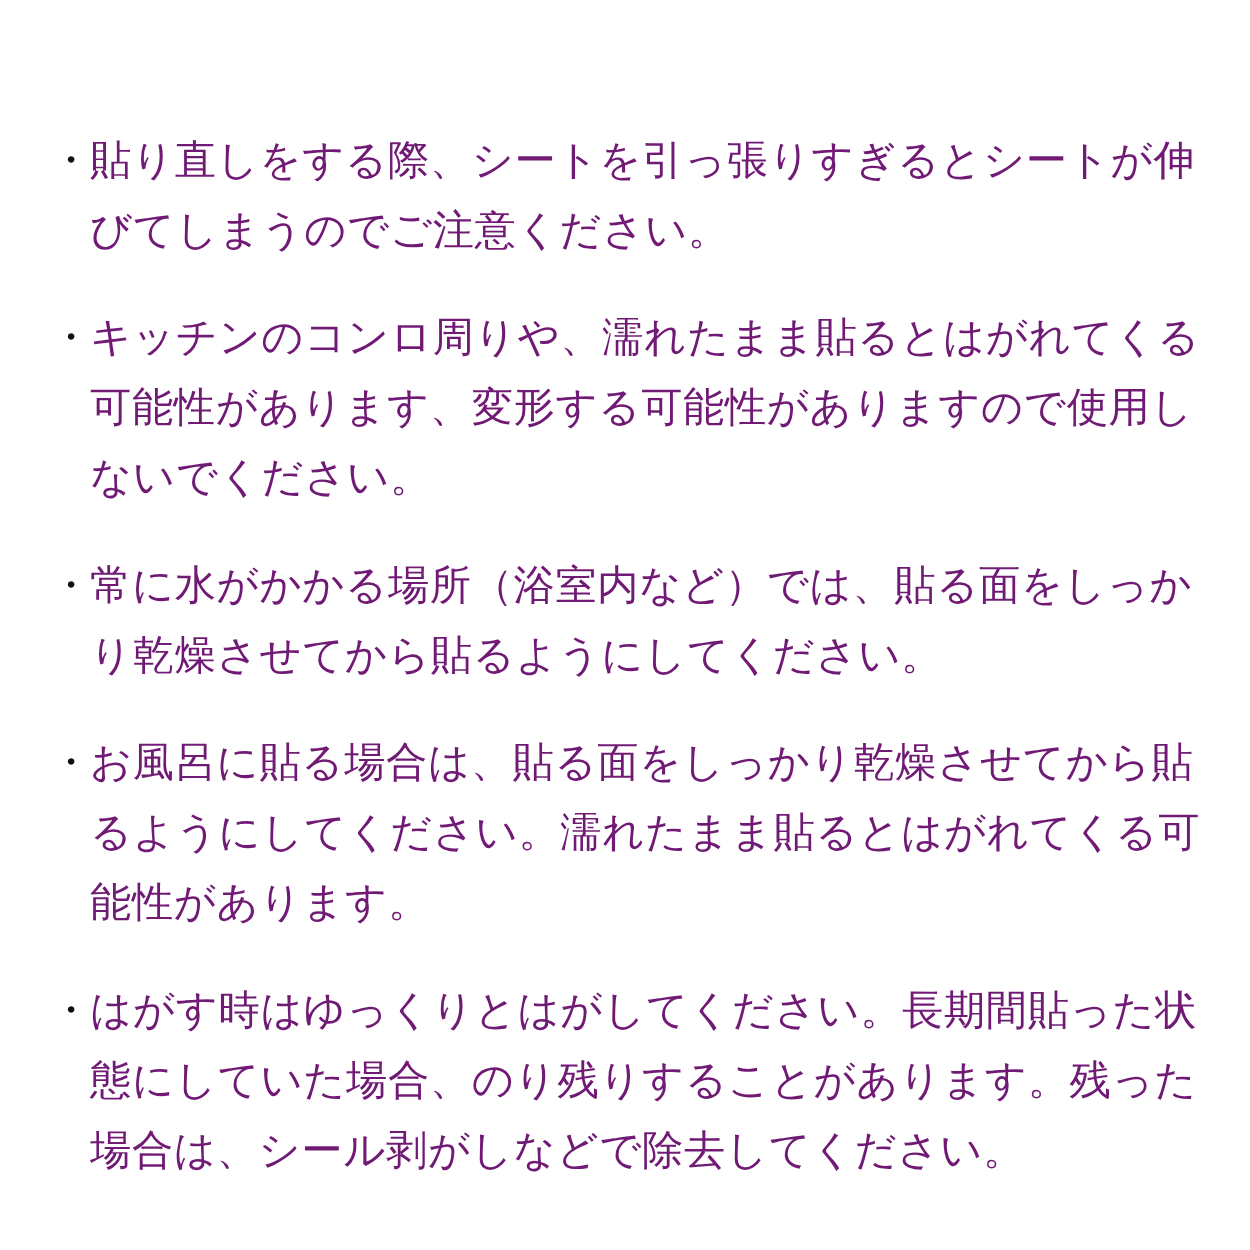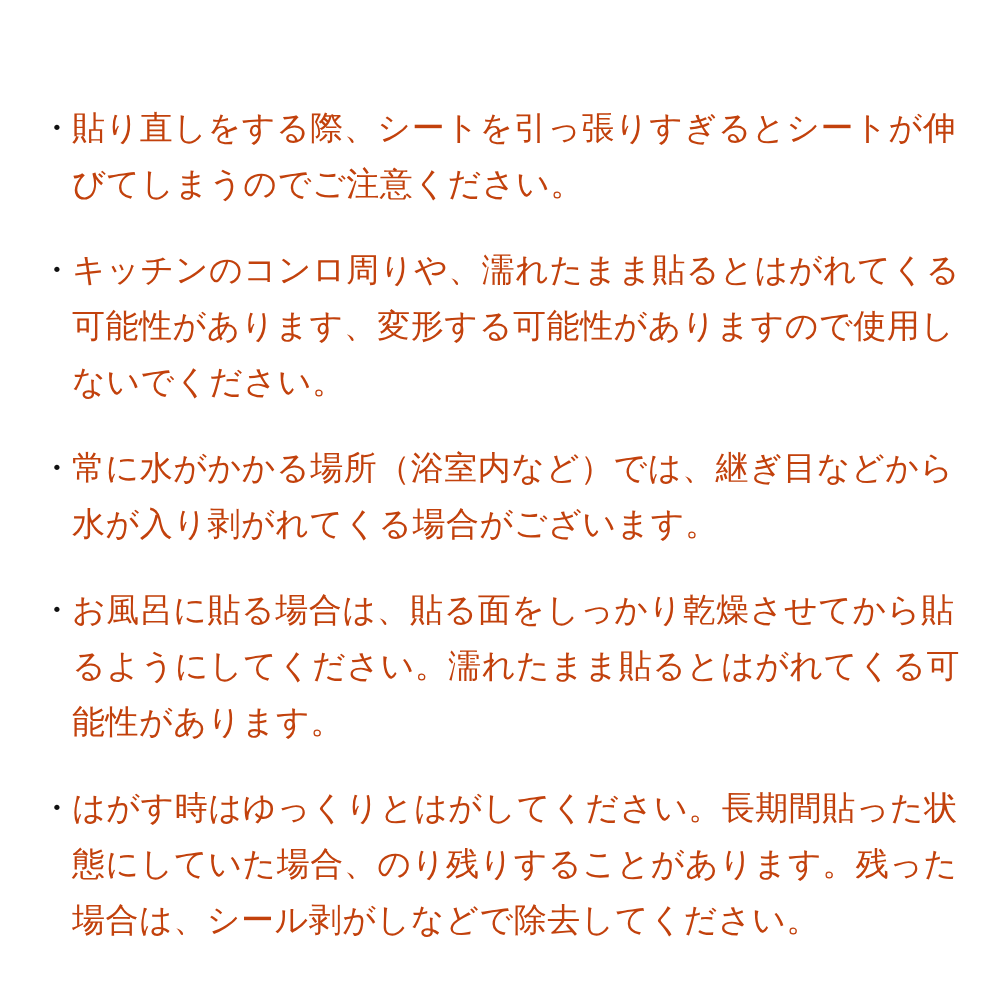--- a/index.html
+++ b/index.html
@@ -35,21 +35,21 @@
     line-height: 56px;
     width: 32px;
     text-align: left;
     color: #111111;
   }
   .notice-text {
     flex: 1 1 auto;
     font-size: 33px;
     line-height: 56px;
     letter-spacing: 0.5px;
-    color: #c2410c;
+    color: #701a75;
     text-align: left;
     word-break: break-all;
   }
 </style>
 </head>
 <body>
 
 <div class="page">
   <div class="notice-list">
 
@@ -58,21 +58,21 @@
       <span class="notice-text">貼り直しをする際、シートを引っ張りすぎるとシートが伸びてしまうのでご注意ください。</span>
     </div>
 
     <div class="notice-item">
       <span class="bullet">・</span>
       <span class="notice-text">キッチンのコンロ周りや、濡れたまま貼るとはがれてくる可能性があります、変形する可能性がありますので使用しないでください。</span>
     </div>
 
     <div class="notice-item">
       <span class="bullet">・</span>
-      <span class="notice-text">常に水がかかる場所（浴室内など）では、継ぎ目などから水が入り剥がれてくる場合がございます。</span>
+      <span class="notice-text">常に水がかかる場所（浴室内など）では、貼る面をしっかり乾燥させてから貼るようにしてください。</span>
     </div>
 
     <div class="notice-item">
       <span class="bullet">・</span>
       <span class="notice-text">お風呂に貼る場合は、貼る面をしっかり乾燥させてから貼るようにしてください。濡れたまま貼るとはがれてくる可能性があります。</span>
     </div>
 
     <div class="notice-item">
       <span class="bullet">・</span>
       <span class="notice-text">はがす時はゆっくりとはがしてください。長期間貼った状態にしていた場合、のり残りすることがあります。残った場合は、シール剥がしなどで除去してください。</span>

